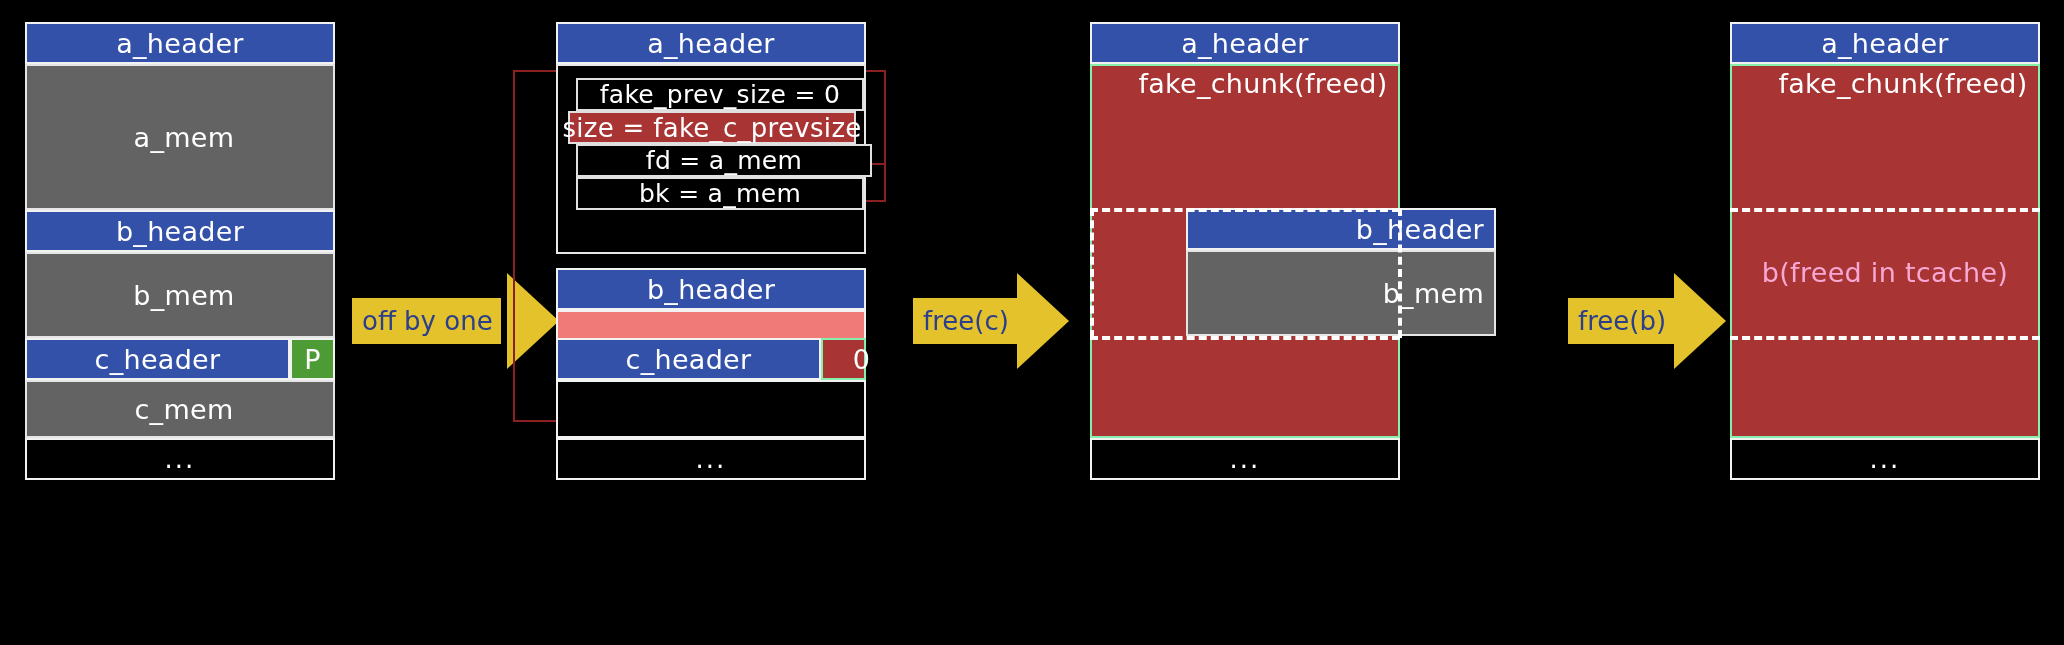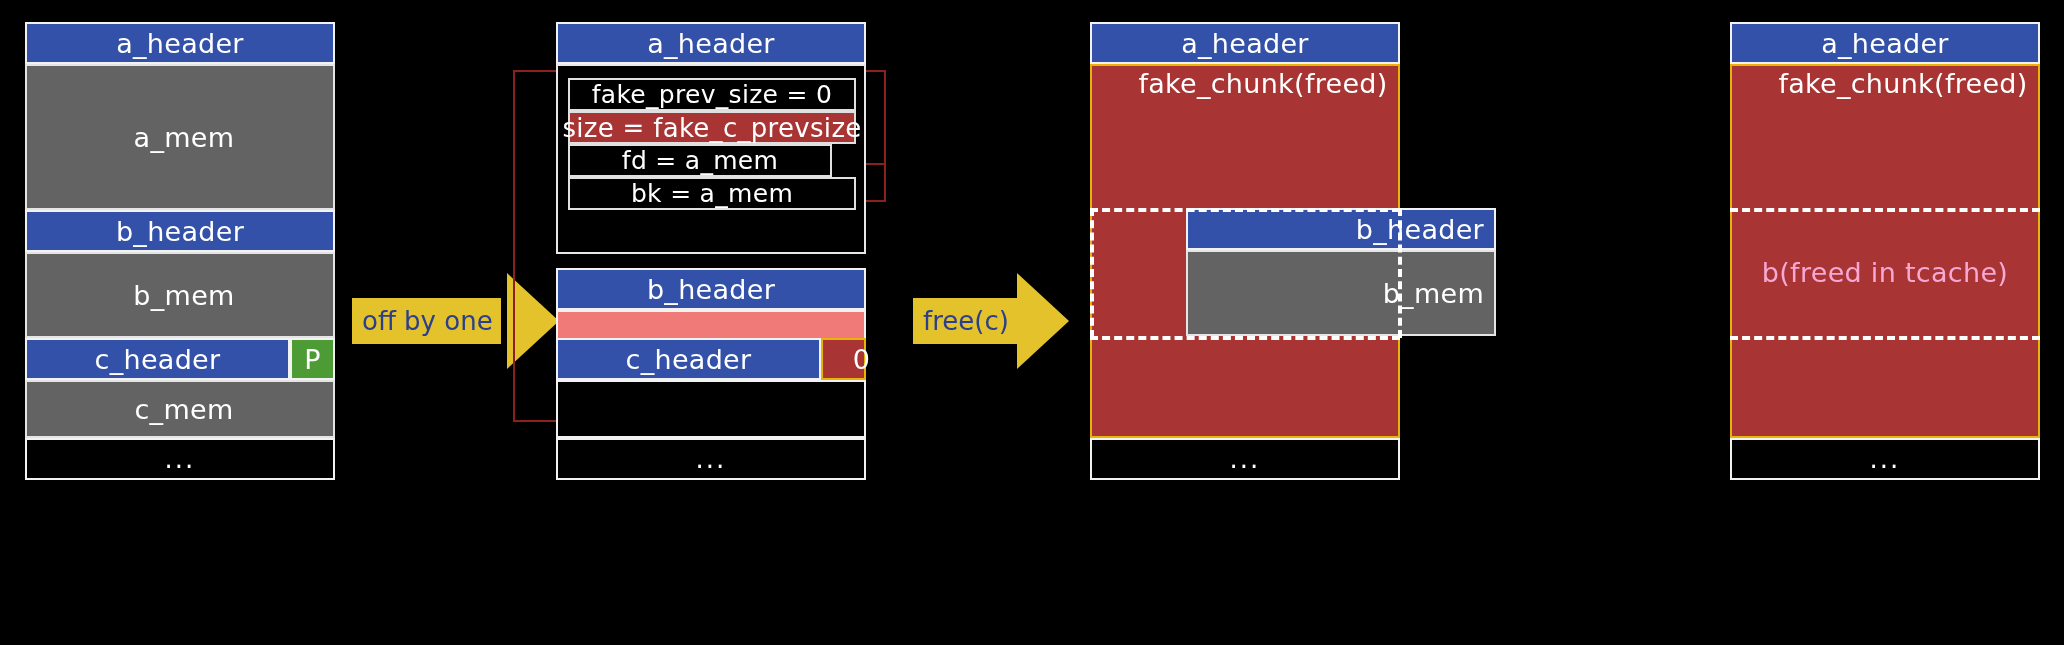--- a/index.html
+++ b/index.html
@@ -40,38 +40,39 @@
     background: #3351a8;
     border: 2px solid #f2f2f2;
   }
   .mem {
     background: #636363;
     border: 2px solid #e5e5e5;
     padding-left: 8px;
   }
   .red {
     background: #a83434;
-    border: 2px solid #eab308;
+    border: 2px solid #86efac;
     padding-left: 36px;
   }
   .pinkband {
     background: #ef7a78;
     border: 2px solid #f2f2f2;
   }
   .green {
     background: #4d9b35;
     border: 2px solid #f2f2f2;
   }
   .plain {
     background: #000000;
     border: 2px solid #f2f2f2;
   }
   .field {
     background: #000000;
     border: 2px solid #e0e0e0;
+    margin-left: 8px;
   }
   .fieldred {
     background: #a83434;
     border: 2px solid #e0e0e0;
   }
   .dots {
     letter-spacing: 2px;
     font-size: 26px;
   }
   .toplabel {
@@ -165,21 +166,21 @@
     <div class="rhead rhead-left" style="left:853px; top:64px;"></div>
     <div class="rline" style="left:862px; top:163px; width:24px; height:2px;"></div>
     <div class="rline" style="left:862px; top:200px; width:24px; height:2px;"></div>
 
     <div class="box hdr" style="left:556px; top:22px; width:310px; height:42px;">a_header</div>
 
     <div class="box outline" style="left:556px; top:64px; width:310px; height:190px;"></div>
 
     <div class="box field" style="left:568px; top:78px; width:288px; height:33px; font-size:25px;">fake_prev_size = 0</div>
     <div class="box fieldred" style="left:568px; top:111px; width:288px; height:33px; font-size:26px;">size = fake_c_prevsize</div>
-    <div class="box field" style="left:568px; top:144px; width:264px; height:33px; font-size:25px;">fd = a_mem</div>
+    <div class="box field" style="left:568px; top:144px; width:296px; height:33px; font-size:25px;">fd = a_mem</div>
     <div class="box field" style="left:568px; top:177px; width:288px; height:33px; font-size:25px;">bk = a_mem</div>
 
     <div class="box hdr" style="left:556px; top:268px; width:310px; height:42px;">b_header</div>
     <div class="box pinkband" style="left:556px; top:310px; width:310px; height:78px;"></div>
     <div class="box fieldred" style="left:566px; top:403px; width:292px; height:34px; font-size:25px;">fake_c_prevsize</div>
 
     <div class="box hdr" style="left:556px; top:338px; width:265px; height:42px;">c_header</div>
     <div class="box red" style="left:821px; top:338px; width:45px; height:42px;">0</div>
 
     <div class="box plain" style="left:556px; top:380px; width:310px; height:58px;"></div>
@@ -200,20 +201,24 @@
     <div class="box mem" style="left:1186px; top:250px; width:310px; height:86px; justify-content:flex-end; padding-right:10px;">b_mem</div>
 
     <div class="dashline dash-h" style="left:1090px; top:208px; width:310px;"></div>
     <div class="dashline dash-h" style="left:1090px; top:336px; width:310px;"></div>
     <div class="dashline dash-v" style="left:1090px; top:208px; height:130px;"></div>
     <div class="dashline dash-v" style="left:1398px; top:208px; height:130px;"></div>
 
     <div class="box plain dots" style="left:1090px; top:438px; width:310px; height:42px;">...</div>
   </div>
 
+  <div class="arrow" style="left:1568px; top:273px;">
+    <div class="shaft">free(b)</div>
+    <div class="head"></div>
+  </div>
 
   <div>
     <div class="box hdr" style="left:1730px; top:22px; width:310px; height:42px;">a_header</div>
 
     <div class="box red toplabel" style="left:1730px; top:64px; width:310px; height:374px; align-items:flex-start; padding-top:2px;">fake_chunk(freed)</div>
 
     <div class="box" style="left:1730px; top:208px; width:310px; height:128px; color:#f9a8d4;">b(freed in tcache)</div>
 
     <div class="dashline dash-h" style="left:1730px; top:208px; width:310px;"></div>
     <div class="dashline dash-h" style="left:1730px; top:336px; width:310px;"></div>

